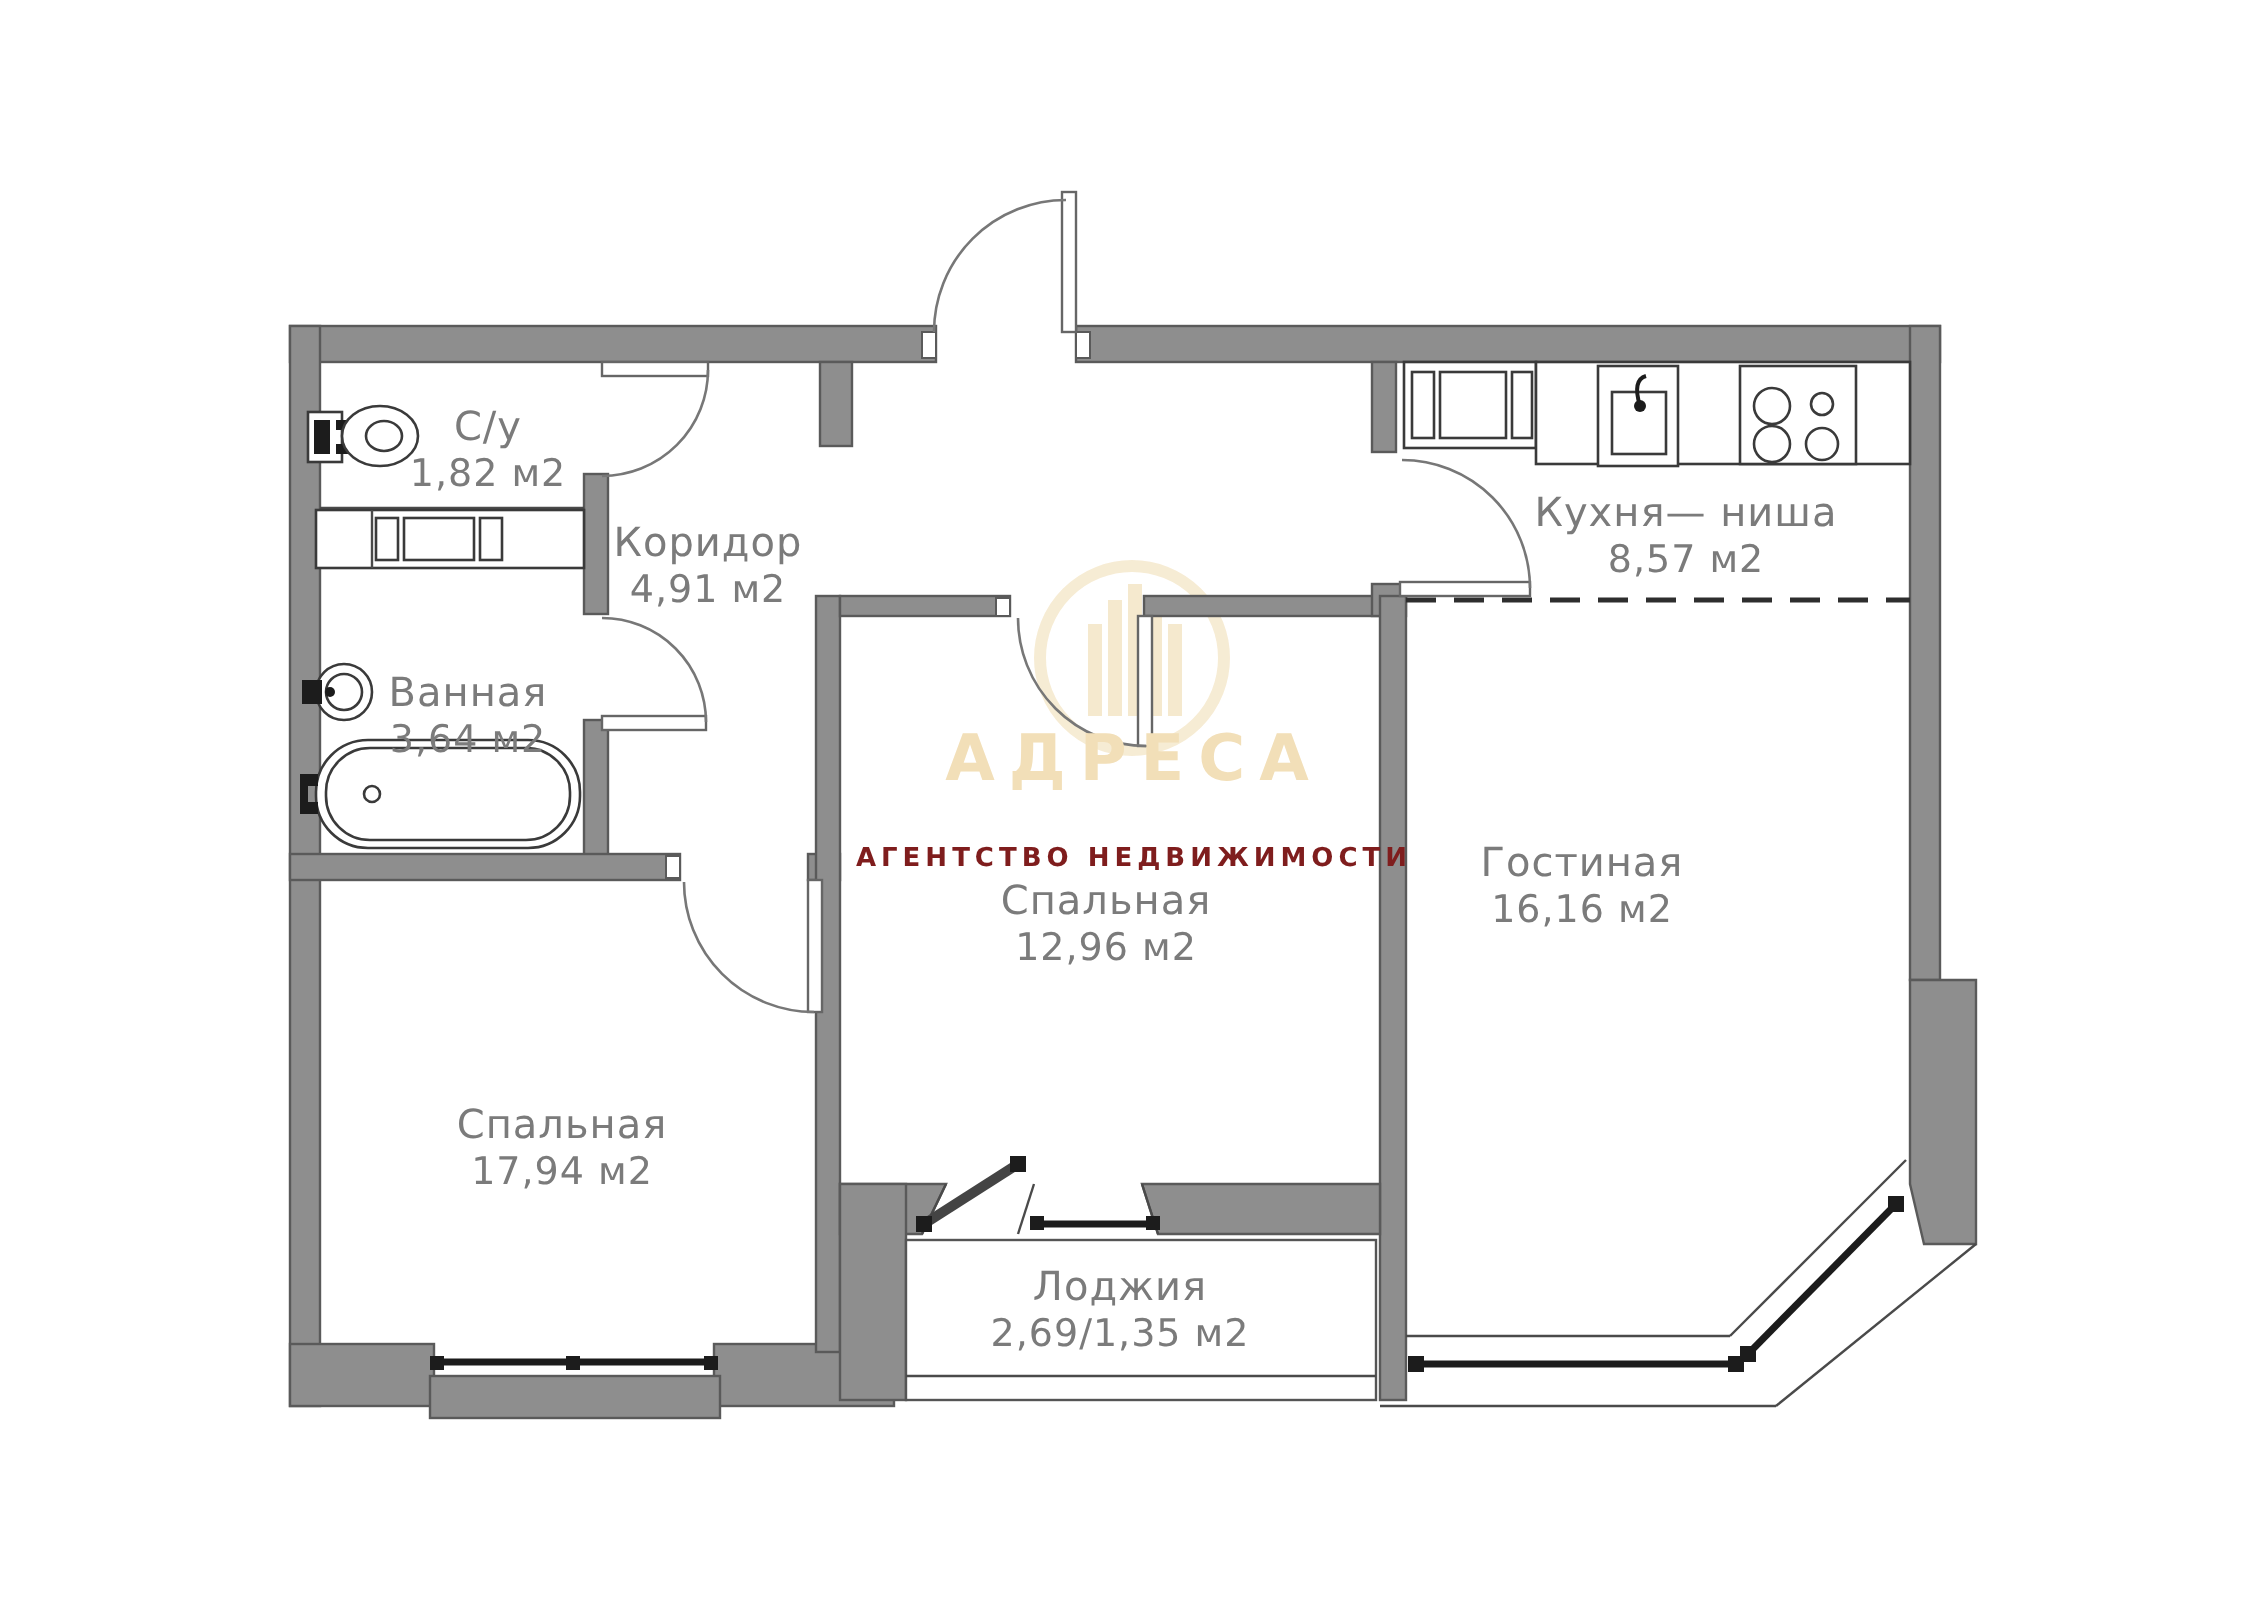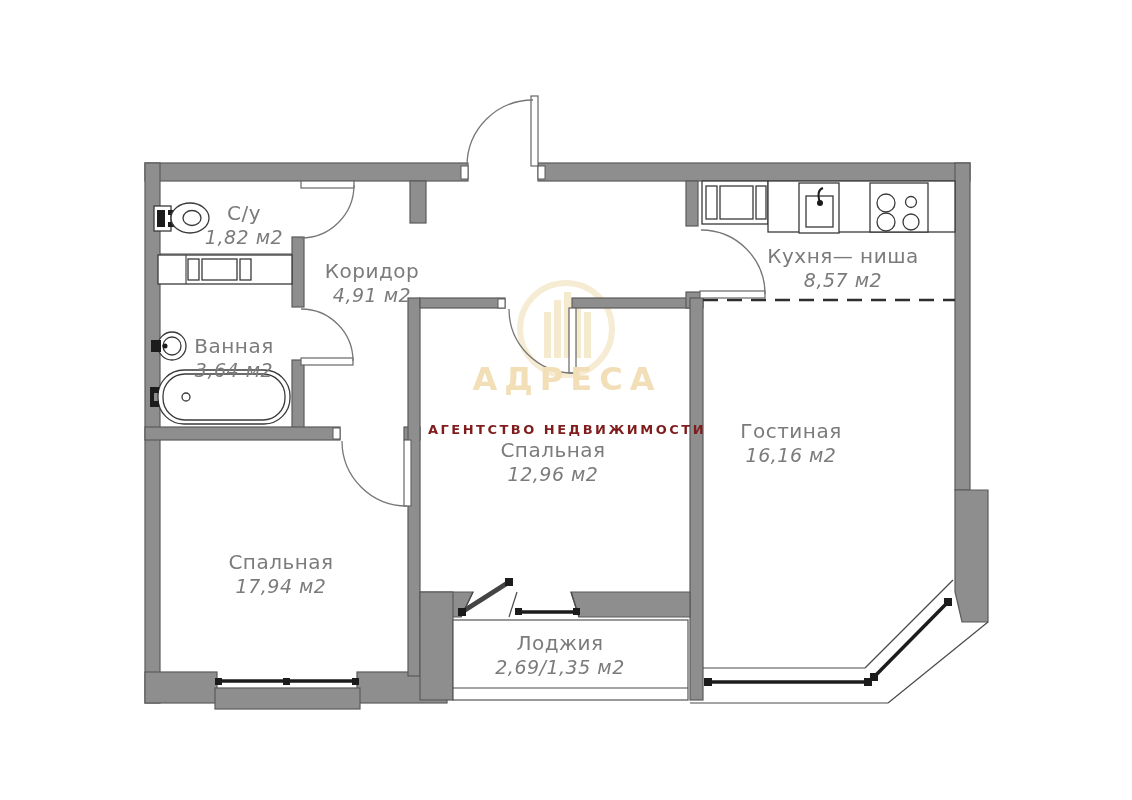--- a/index.html
+++ b/index.html
@@ -13,21 +13,21 @@
   .leaf{fill:#ffffff;stroke:#666666;stroke-width:1.2;}
   .jamb{fill:#ffffff;stroke:#5a5a5a;stroke-width:1;}
   .arc{fill:none;stroke:#777777;stroke-width:1.3;}
   .glaz{stroke:#1c1c1c;stroke-width:3.5;fill:none;}
   .cap{fill:#1c1c1c;}
   .dash{stroke:#2e2e2e;stroke-width:2.4;stroke-dasharray:15 9;fill:none;}
   .wm{fill:#f5e7c9;}
   .room-label{position:absolute;transform:translateX(-50%);text-align:center;
               color:#7b7b7b;white-space:nowrap;letter-spacing:0.5px;}
   .room-label .nm{font-size:20px;line-height:24px;}
-  .room-label .ar{font-size:19px;line-height:24px;font-style:italic;}
+  .room-label .ar{font-size:19px;line-height:24px;}
   .wm-brand{position:absolute;left:567px;top:360px;transform:translateX(-50%);
             font-size:32px;font-weight:bold;letter-spacing:7px;color:#f2dfb8;white-space:nowrap;}
   .wm-tagline{position:absolute;left:567px;top:422px;transform:translateX(-50%);
             font-size:13px;font-weight:bold;letter-spacing:2.5px;color:#7f1d1d;white-space:nowrap;}
 </style>
 </head>
 <body>
 
 <div class="canvas">
 
@@ -198,21 +198,21 @@
 <div class="wm-tagline">АГЕНТСТВО НЕДВИЖИМОСТИ</div>
 
 <div class="room-label" style="left:244px;top:201px;">
   <div class="nm">С/у</div>
   <div class="ar">1,82 м2</div>
 </div>
 <div class="room-label" style="left:234px;top:319px;margin-top:15px;">
   <div class="nm">Ванная</div>
   <div class="ar">3,64 м2</div>
 </div>
-<div class="room-label" style="left:372px;top:259px;text-align:center;">
+<div class="room-label" style="left:354px;top:259px;text-align:center;">
   <div class="nm">Коридор</div>
   <div class="ar">4,91 м2</div>
 </div>
 <div class="room-label" style="left:843px;top:244px;">
   <div class="nm">Кухня— ниша</div>
   <div class="ar">8,57 м2</div>
 </div>
 <div class="room-label" style="left:791px;top:419px;">
   <div class="nm">Гостиная</div>
   <div class="ar">16,16 м2</div>

